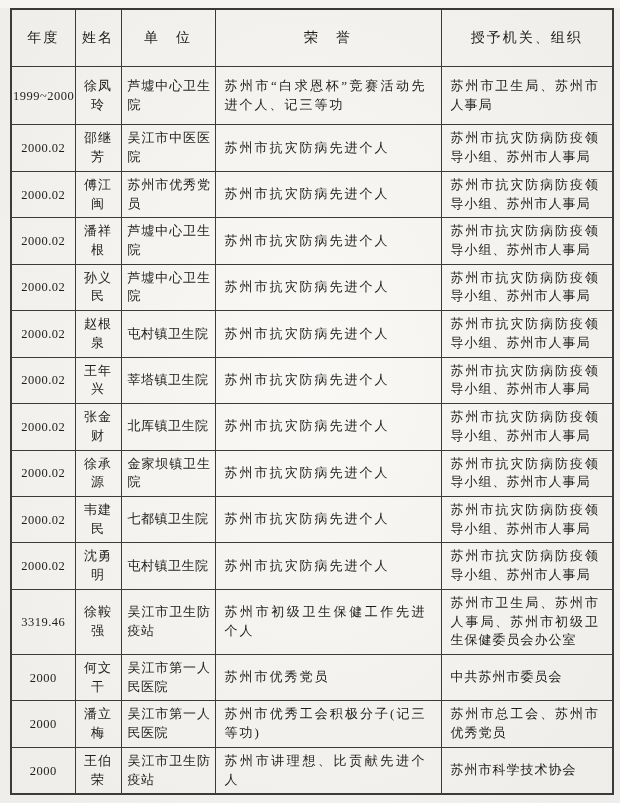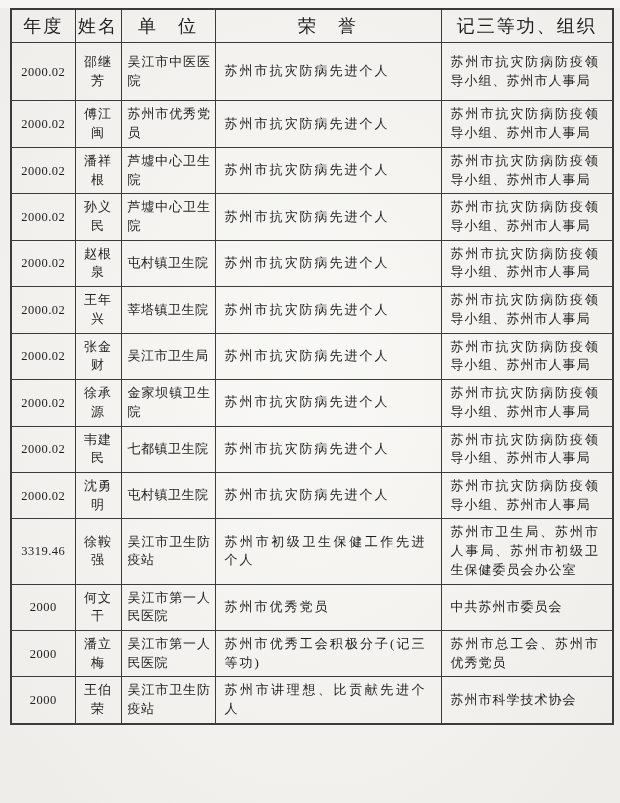--- a/index.html
+++ b/index.html
@@ -34,24 +34,24 @@
     margin: 8px 0 0 10px;
     border: 2px solid var(--line);
   }
   th, td {
     border: 1px solid var(--line);
     vertical-align: middle;
     font-weight: normal;
   }
   thead th {
     height: 20px;
-    font-size: 18px;
+    font-size: 14px;
     text-align: center;
     letter-spacing: 2px;
-    padding: 4px 1px;
+    padding: 18px 1px;
   }
   tbody td {
     font-size: 13px;
     line-height: 1.44;
     padding: 4px 6px;
   }
   
   col.c0 { width: 64px; }
   col.c1 { width: 46px; }
   col.c2 { width: 94px; }
@@ -98,25 +98,32 @@
         <col class="c2">
         <col class="c3">
         <col class="c4">
     </colgroup>
     <thead>
       <tr>
         <th>年度</th>
         <th>姓名</th>
         <th>单　位</th>
         <th>荣　誉</th>
-        <th>记三等功、组织</th>
+        <th>授予机关、组织</th>
       </tr>
     </thead>
     <tbody id="table-body">
         <tr>
+          <td class="col0">1999~2000</td>
+          <td class="col1">徐凤玲</td>
+          <td class="col2">芦墟中心卫生院</td>
+          <td class="col3">苏州市“白求恩杯”竞赛活动先进个人、记三等功</td>
+          <td class="col4">苏州市卫生局、苏州市人事局</td>
+        </tr>
+        <tr>
           <td class="col0">2000.02</td>
           <td class="col1">邵继芳</td>
           <td class="col2">吴江市中医医院</td>
           <td class="col3">苏州市抗灾防病先进个人</td>
           <td class="col4">苏州市抗灾防病防疫领导小组、苏州市人事局</td>
         </tr>
         <tr>
           <td class="col0">2000.02</td>
           <td class="col1">傅江闽</td>
           <td class="col2">苏州市优秀党员</td>
@@ -147,21 +154,21 @@
         <tr>
           <td class="col0">2000.02</td>
           <td class="col1">王年兴</td>
           <td class="col2">莘塔镇卫生院</td>
           <td class="col3">苏州市抗灾防病先进个人</td>
           <td class="col4">苏州市抗灾防病防疫领导小组、苏州市人事局</td>
         </tr>
         <tr>
           <td class="col0">2000.02</td>
           <td class="col1">张金财</td>
-          <td class="col2">吴江市卫生局</td>
+          <td class="col2">北厍镇卫生院</td>
           <td class="col3">苏州市抗灾防病先进个人</td>
           <td class="col4">苏州市抗灾防病防疫领导小组、苏州市人事局</td>
         </tr>
         <tr>
           <td class="col0">2000.02</td>
           <td class="col1">徐承源</td>
           <td class="col2">金家坝镇卫生院</td>
           <td class="col3">苏州市抗灾防病先进个人</td>
           <td class="col4">苏州市抗灾防病防疫领导小组、苏州市人事局</td>
         </tr>

